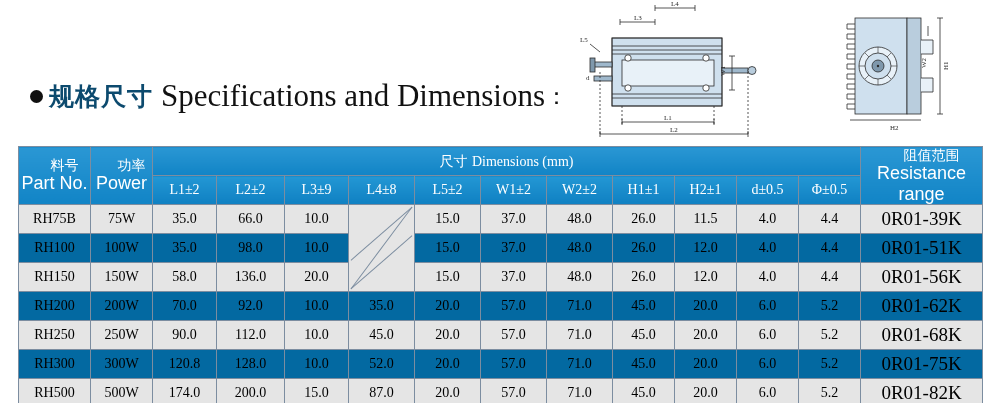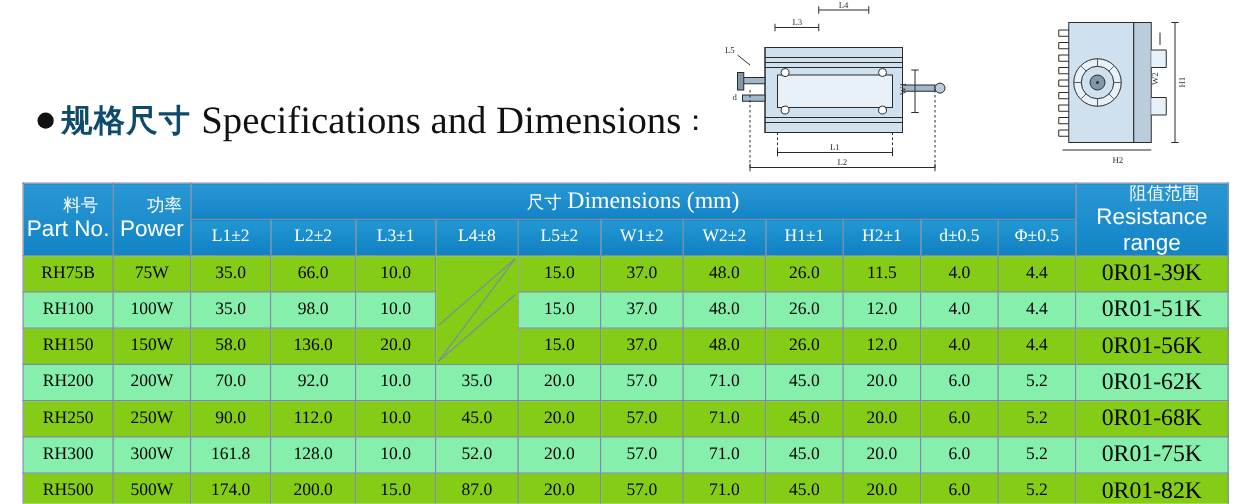--- a/index.html
+++ b/index.html
@@ -98,34 +98,34 @@
     font-size: 18px;
     display: block;
   }
   .hdr-span {
     font-family: "DejaVu Sans", sans-serif;
     font-size: 14px;
   }
   .hdr-span .en {
     font-family: "Liberation Serif", serif;
     display: inline;
-    font-size: 19px;
+    font-size: 14px;
   }
   .sub {
     background: #1a8fd1;
     background: linear-gradient(#2397d4, #0f80c2);
     color: #fff;
     font-weight: bold;
     font-family: "Liberation Serif", serif;
     font-size: 14px;
     height: 26px;
     margin-left: 40px;
   }
-  tbody tr.odd td { background: #84cc16; }
-  tbody tr.even td { background: #86efac; }
+  tbody tr.odd td { background: #e5e5e5; }
+  tbody tr.even td { background: #0369a1; }
   tbody td { height: 28px; font-size: 14px; }
   td.part { font-weight: normal; }
   td.range { font-size: 19px; }
   .slash-cell { position: relative; }
   .slash-cell svg { position: absolute; left: 0; top: 0; width: 100%; height: 100%; }
 </style>
 </head>
 <body>
 
 <div id="drawings">
@@ -276,21 +276,21 @@
         <span class="en">Dimensions (mm)</span>
       </th>
       <th class="hdr" rowspan="2">
         <span class="cn">阻值范围</span>
         <span class="en">Resistance range</span>
       </th>
     </tr>
     <tr>
       <th class="sub">L1±2</th>
       <th class="sub">L2±2</th>
-      <th class="sub">L3±1</th>
+      <th class="sub">L3±9</th>
       <th class="sub">L4±8</th>
       <th class="sub">L5±2</th>
       <th class="sub">W1±2</th>
       <th class="sub">W2±2</th>
       <th class="sub">H1±1</th>
       <th class="sub">H2±1</th>
       <th class="sub">d±0.5</th>
       <th class="sub">Φ±0.5</th>
     </tr>
   </thead>
@@ -381,21 +381,21 @@
       <td>45.0</td>
       <td>20.0</td>
       <td>6.0</td>
       <td>5.2</td>
       <td class="range">0R01-68K</td>
     </tr>
 
     <tr class="even">
       <td class="part">RH300</td>
       <td>300W</td>
-      <td>161.8</td>
+      <td>120.8</td>
       <td>128.0</td>
       <td>10.0</td>
       <td>52.0</td>
       <td>20.0</td>
       <td>57.0</td>
       <td>71.0</td>
       <td>45.0</td>
       <td>20.0</td>
       <td>6.0</td>
       <td>5.2</td>

